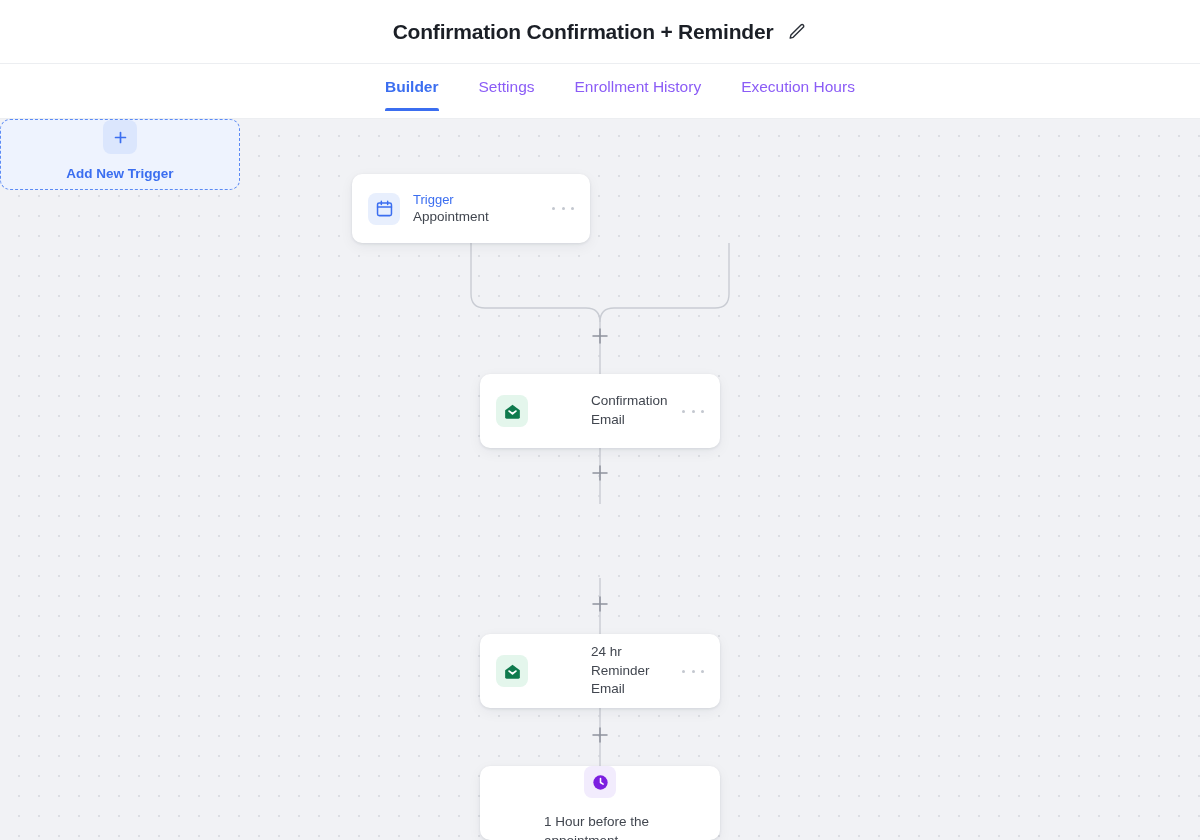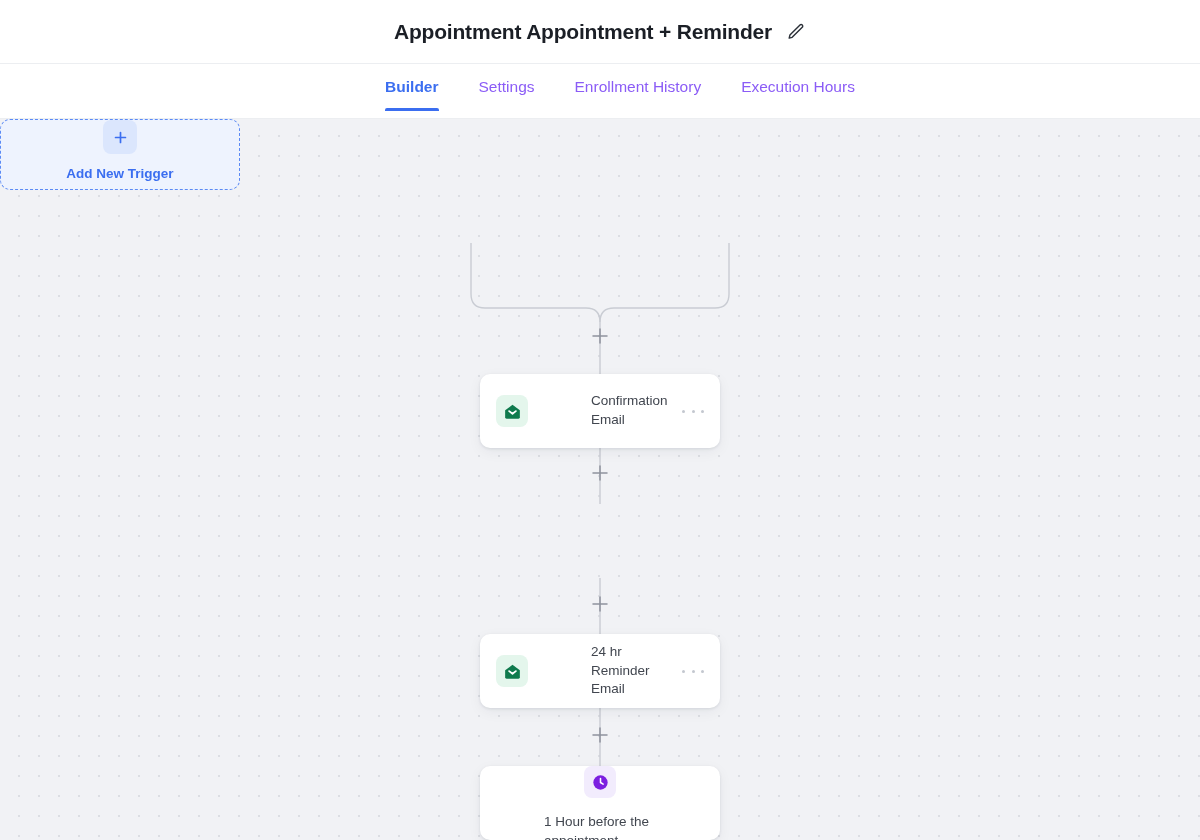--- a/index.html
+++ b/index.html
@@ -111,21 +111,21 @@
   #node-confirm  { left: 480px; top: 255px; width: 240px; height: 74px; padding: 0 16px; gap: 15px; }
   #node-delay24  { left: 480px; top: 385px; width: 240px; height: 74px; padding: 0 16px; gap: 15px; }
   #node-remind24 { left: 480px; top: 515px; width: 240px; height: 74px; padding: 0 16px; gap: 15px; }
   #node-delay1   { left: 480px; top: 647px; width: 240px; height: 74px; padding: 0 16px; gap: 15px; flex-direction: column; }
 </style>
 </head>
 <body>
 
 <div class="app-header">
   <div class="title-wrap">
-    <div class="page-title">Appointment Appointment + Reminder</div>
+    <div class="page-title">Confirmation Confirmation + Reminder</div>
     <span>
       <svg class="edit-icon" viewBox="0 0 24 24" fill="none" stroke="currentColor" stroke-width="1.7" stroke-linecap="round" stroke-linejoin="round">
         <path d="M16.8 3.6a1.9 1.9 0 0 1 2.7 2.7L7.4 18.4l-3.6.9.9-3.6z"></path>
       </svg>
     </span>
   </div>
 </div>
 
 <div class="tab-bar">
   <div class="tab active">
@@ -162,20 +162,38 @@
       </g>
 
       <g stroke="#8e939d" stroke-width="1.5" stroke-linecap="round">
         <path d="M593,217 L607,217 M600,210 L600,224"></path>
         <path d="M593,354 L607,354 M600,347 L600,361"></path>
         <path d="M593,485 L607,485 M600,478 L600,492"></path>
         <path d="M593,616 L607,616 M600,609 L600,623"></path>
       </g>
     </svg>
 
+    <div class="node" id="node-trigger">
+      <div class="node-icon" style="background:#e8effd">
+        <svg width="19" height="19" viewBox="0 0 24 24" fill="none" stroke="#3b6ef0" stroke-width="1.9" stroke-linecap="round" stroke-linejoin="round">
+          <rect x="3.2" y="5" width="17.6" height="16" rx="2.2"></rect>
+          <path d="M3.2 10h17.6"></path>
+          <path d="M8 3v4M16 3v4"></path>
+        </svg>
+      </div>
+      <div class="node-body">
+        <div class="node-sub">Trigger</div>
+        <div class="node-main">Appointment</div>
+      </div>
+      <div class="dots">
+          <i></i>
+          <i></i>
+          <i></i>
+        </div>
+    </div>
 
     <div id="add-trigger">
       <div class="plus-box">
         <svg width="17" height="17" viewBox="0 0 24 24" fill="none" stroke="#3b6ef0" stroke-width="2.4" stroke-linecap="round">
           <path d="M12 5v14M5 12h14"></path>
         </svg>
       </div>
       <div class="at-label">Add New Trigger</div>
     </div>
 

